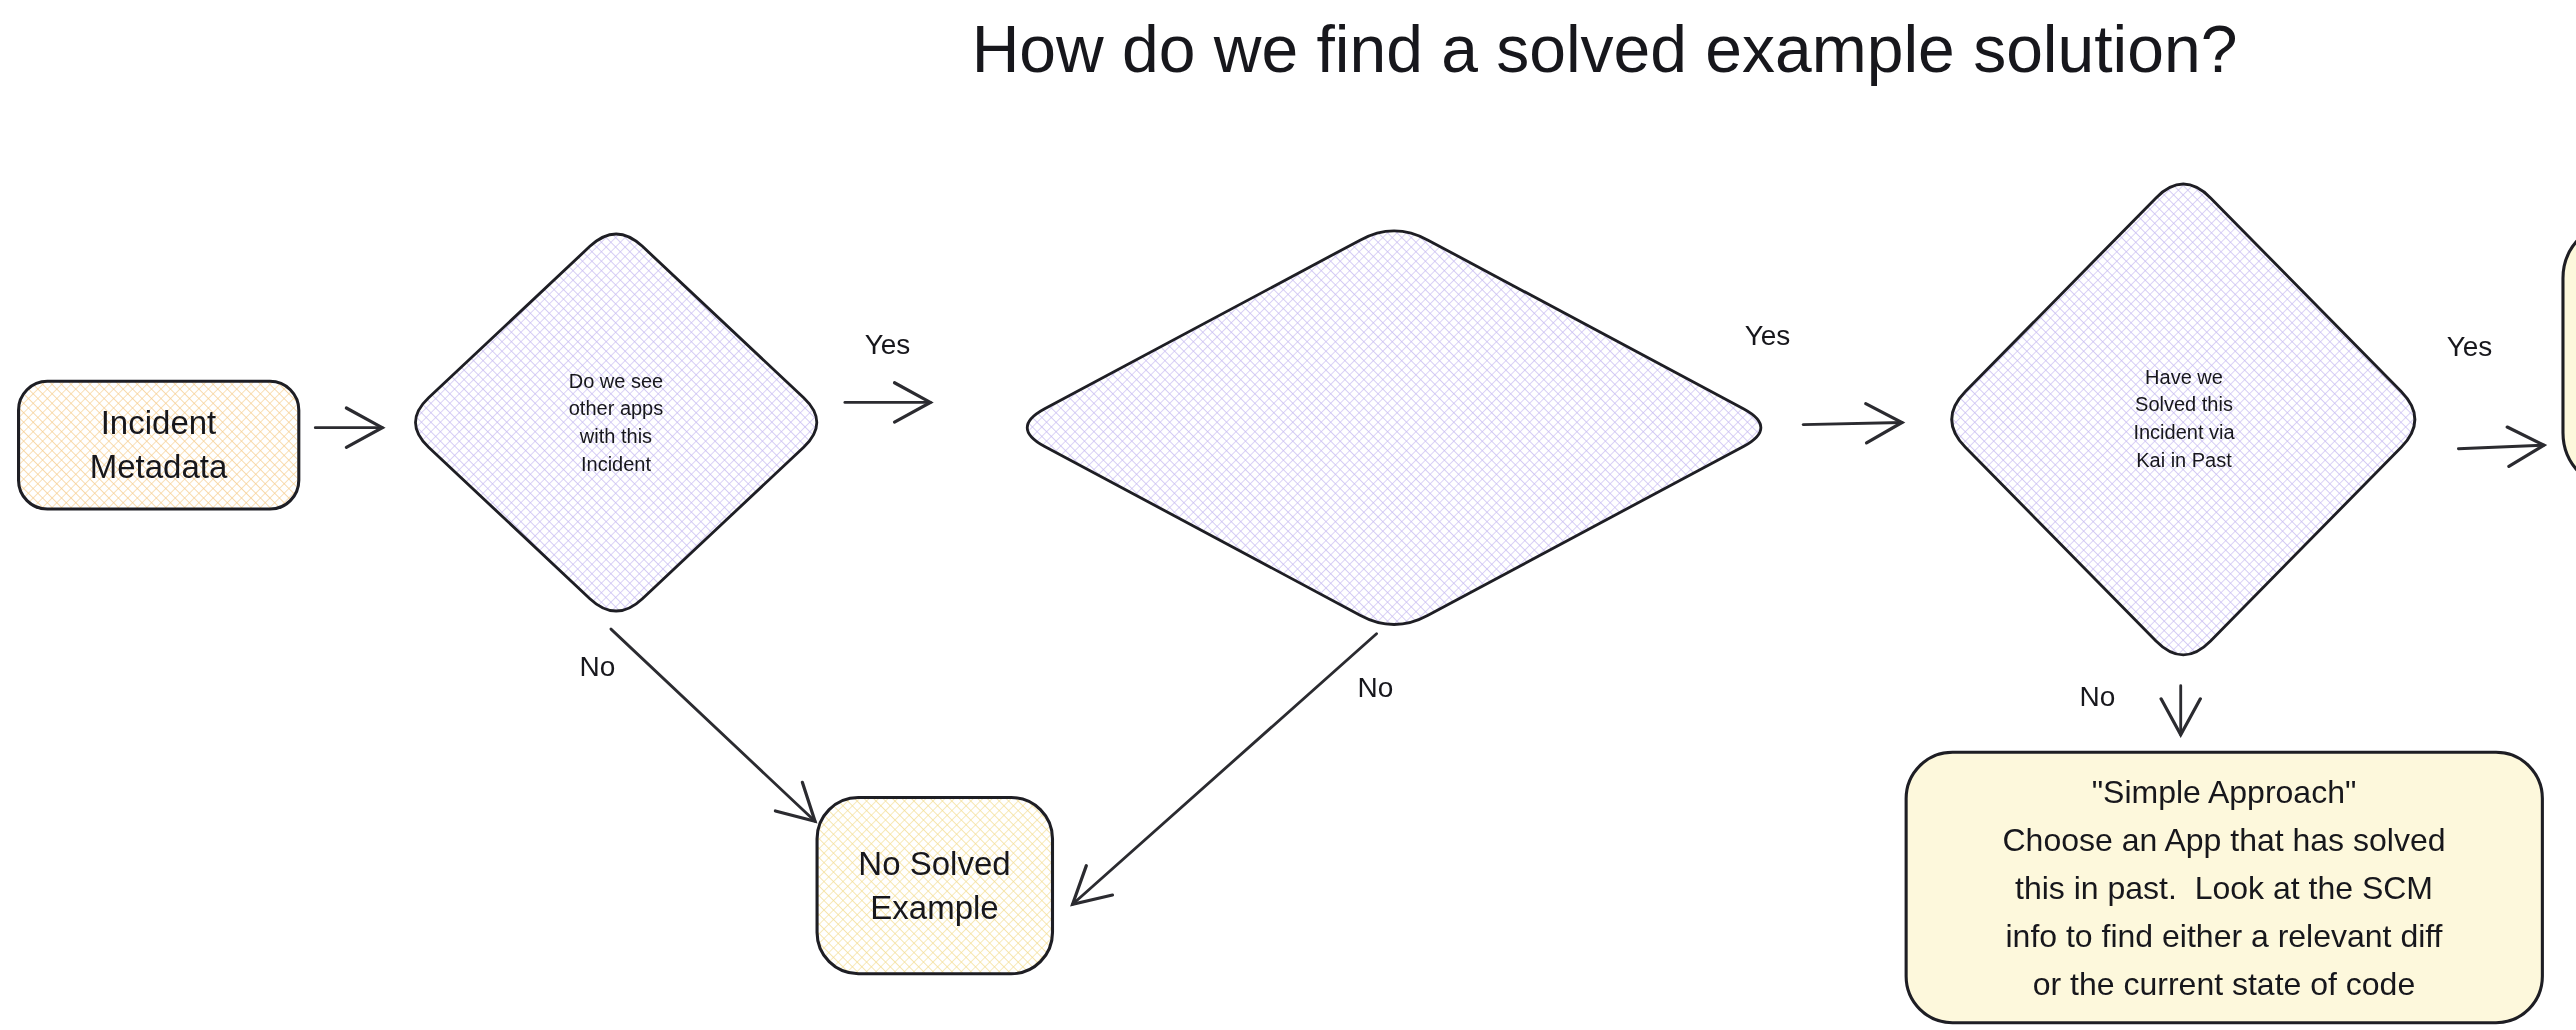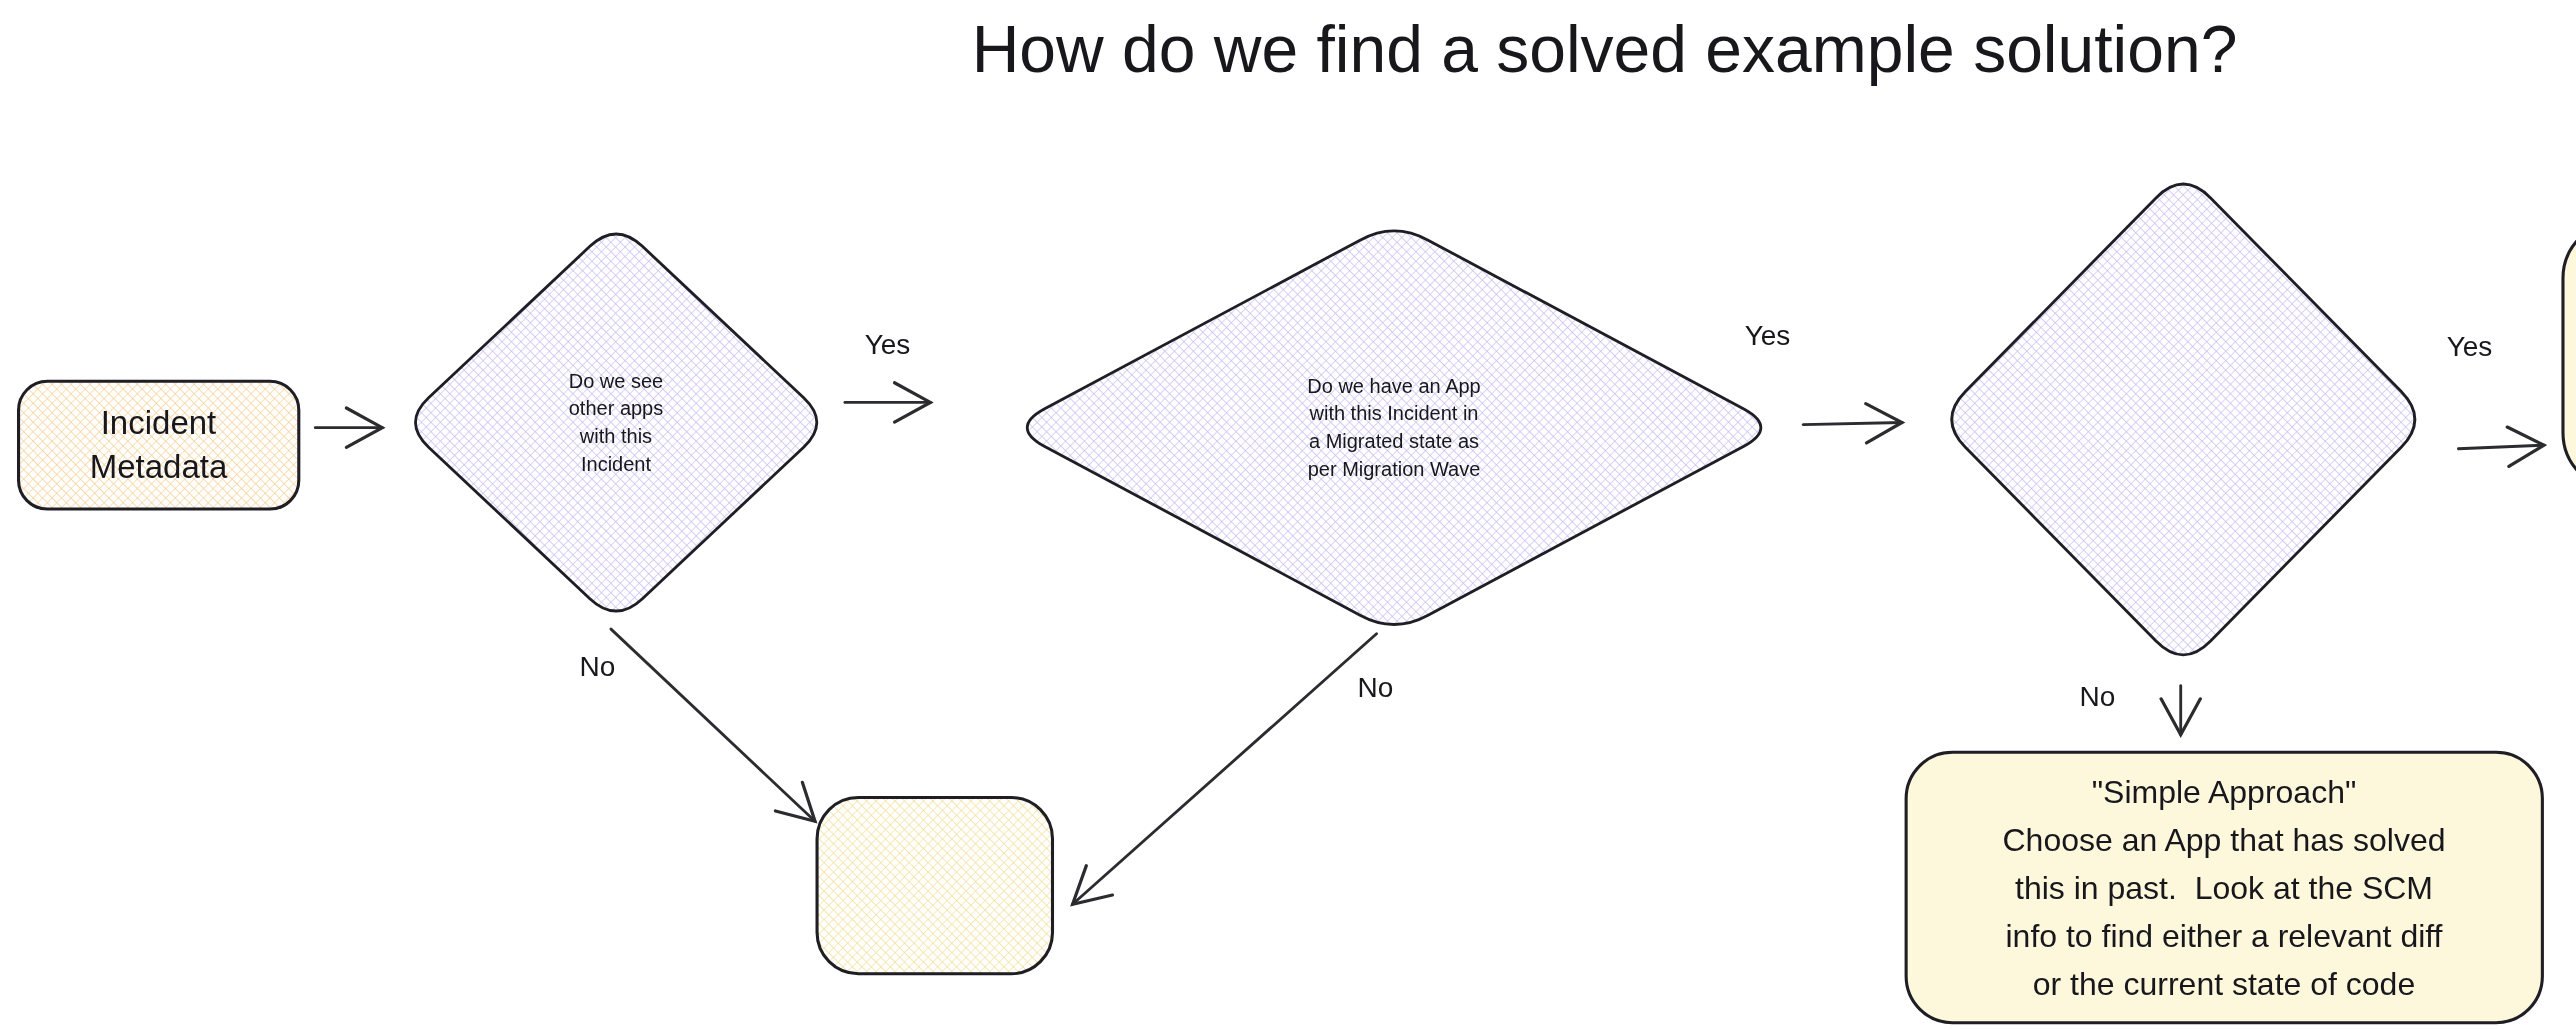--- a/index.html
+++ b/index.html
@@ -72,31 +72,33 @@
   <div class="txt title">How do we find a solved example solution?</div>
 
   <div class="txt hatchbox-label t-incident">Incident
 Metadata</div>
 
   <div class="txt diamond-label t-d1">Do we see
 other apps
 with this
 Incident</div>
 
-  <div class="txt diamond-label t-d2">Do we have an App
-with this Incident in
-a Migrated state as
-per Migration Wave</div>
 
+  <div class="txt diamond-label t-d3">Have we
+Solved this
+Incident via
+Kai in Past</div>
 
   <div class="txt creambox-label t-consult">Consult Incident Metadata
 we've saved from a prior
 Generated Diff a user has
 accepted and leverage that</div>
 
+  <div class="txt hatchbox-label t-nosolved">No Solved
+Example</div>
 
   <div class="txt creambox-label t-simple">"Simple Approach"
 Choose an App that has solved
 this in past.  Look at the SCM
 info to find either a relevant diff
 or the current state of code</div>
 
   <div class="txt edge-label t-yes1">Yes</div>
   <div class="txt edge-label t-yes2">Yes</div>
   <div class="txt edge-label t-yes3">Yes</div>

